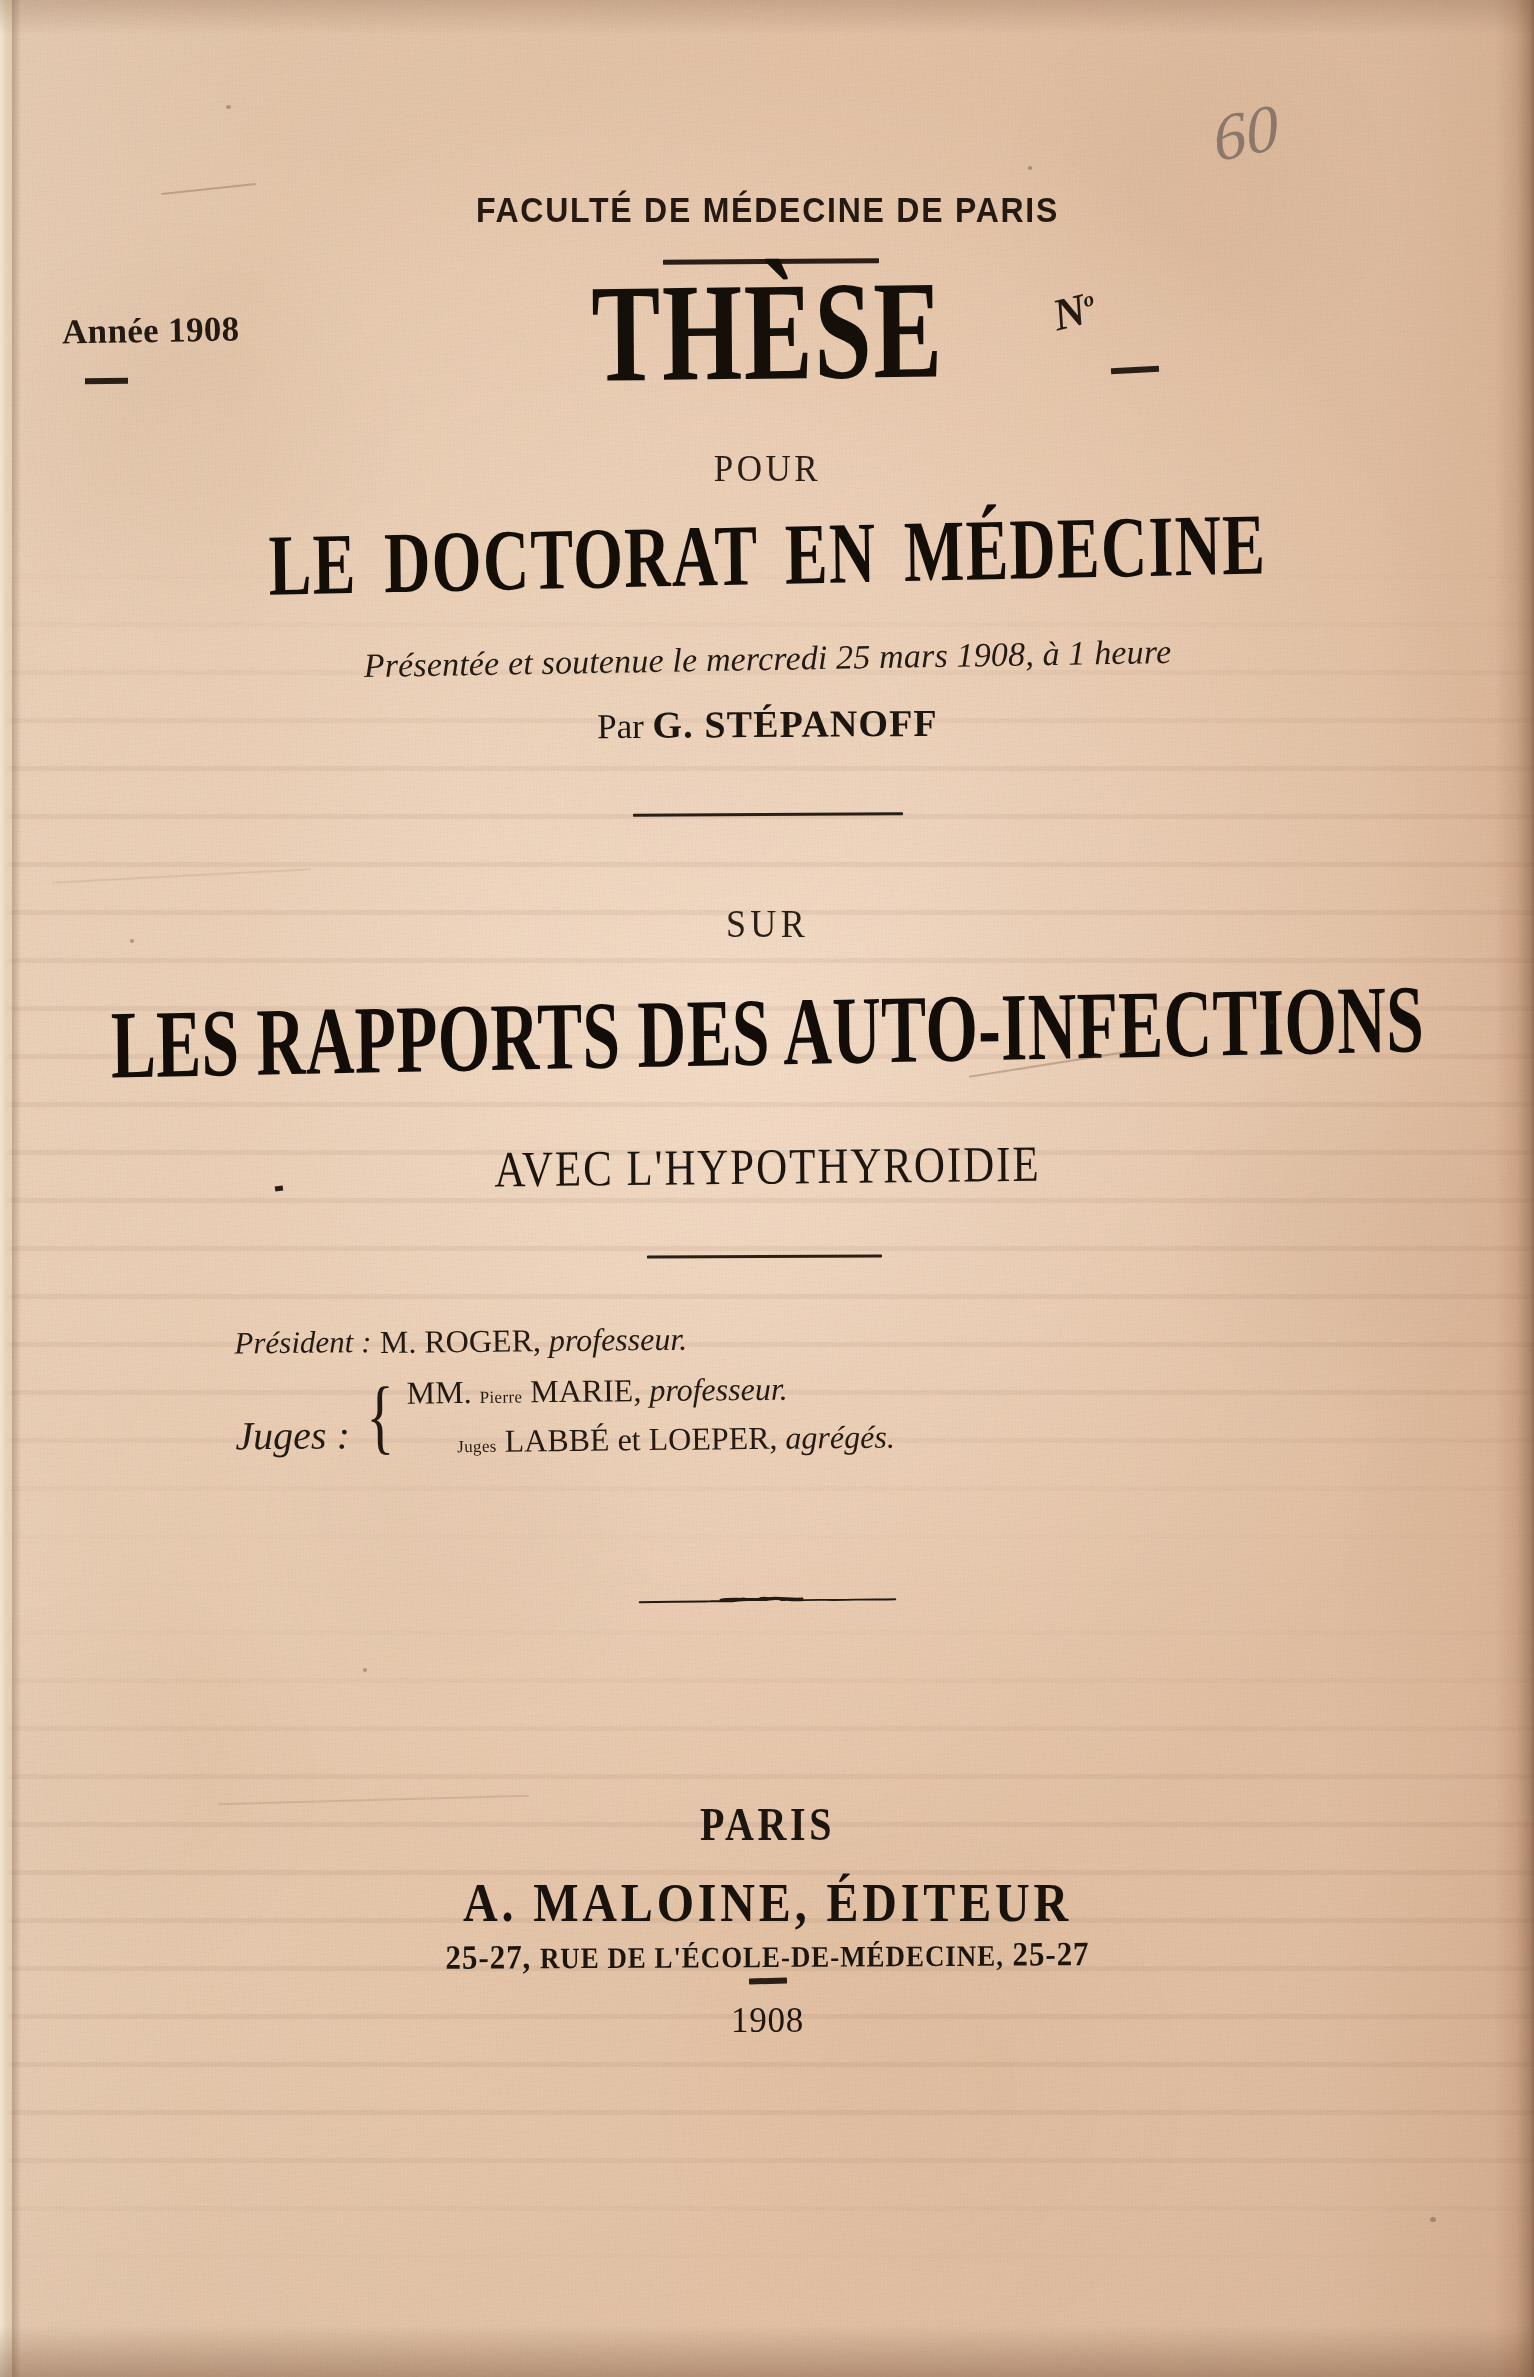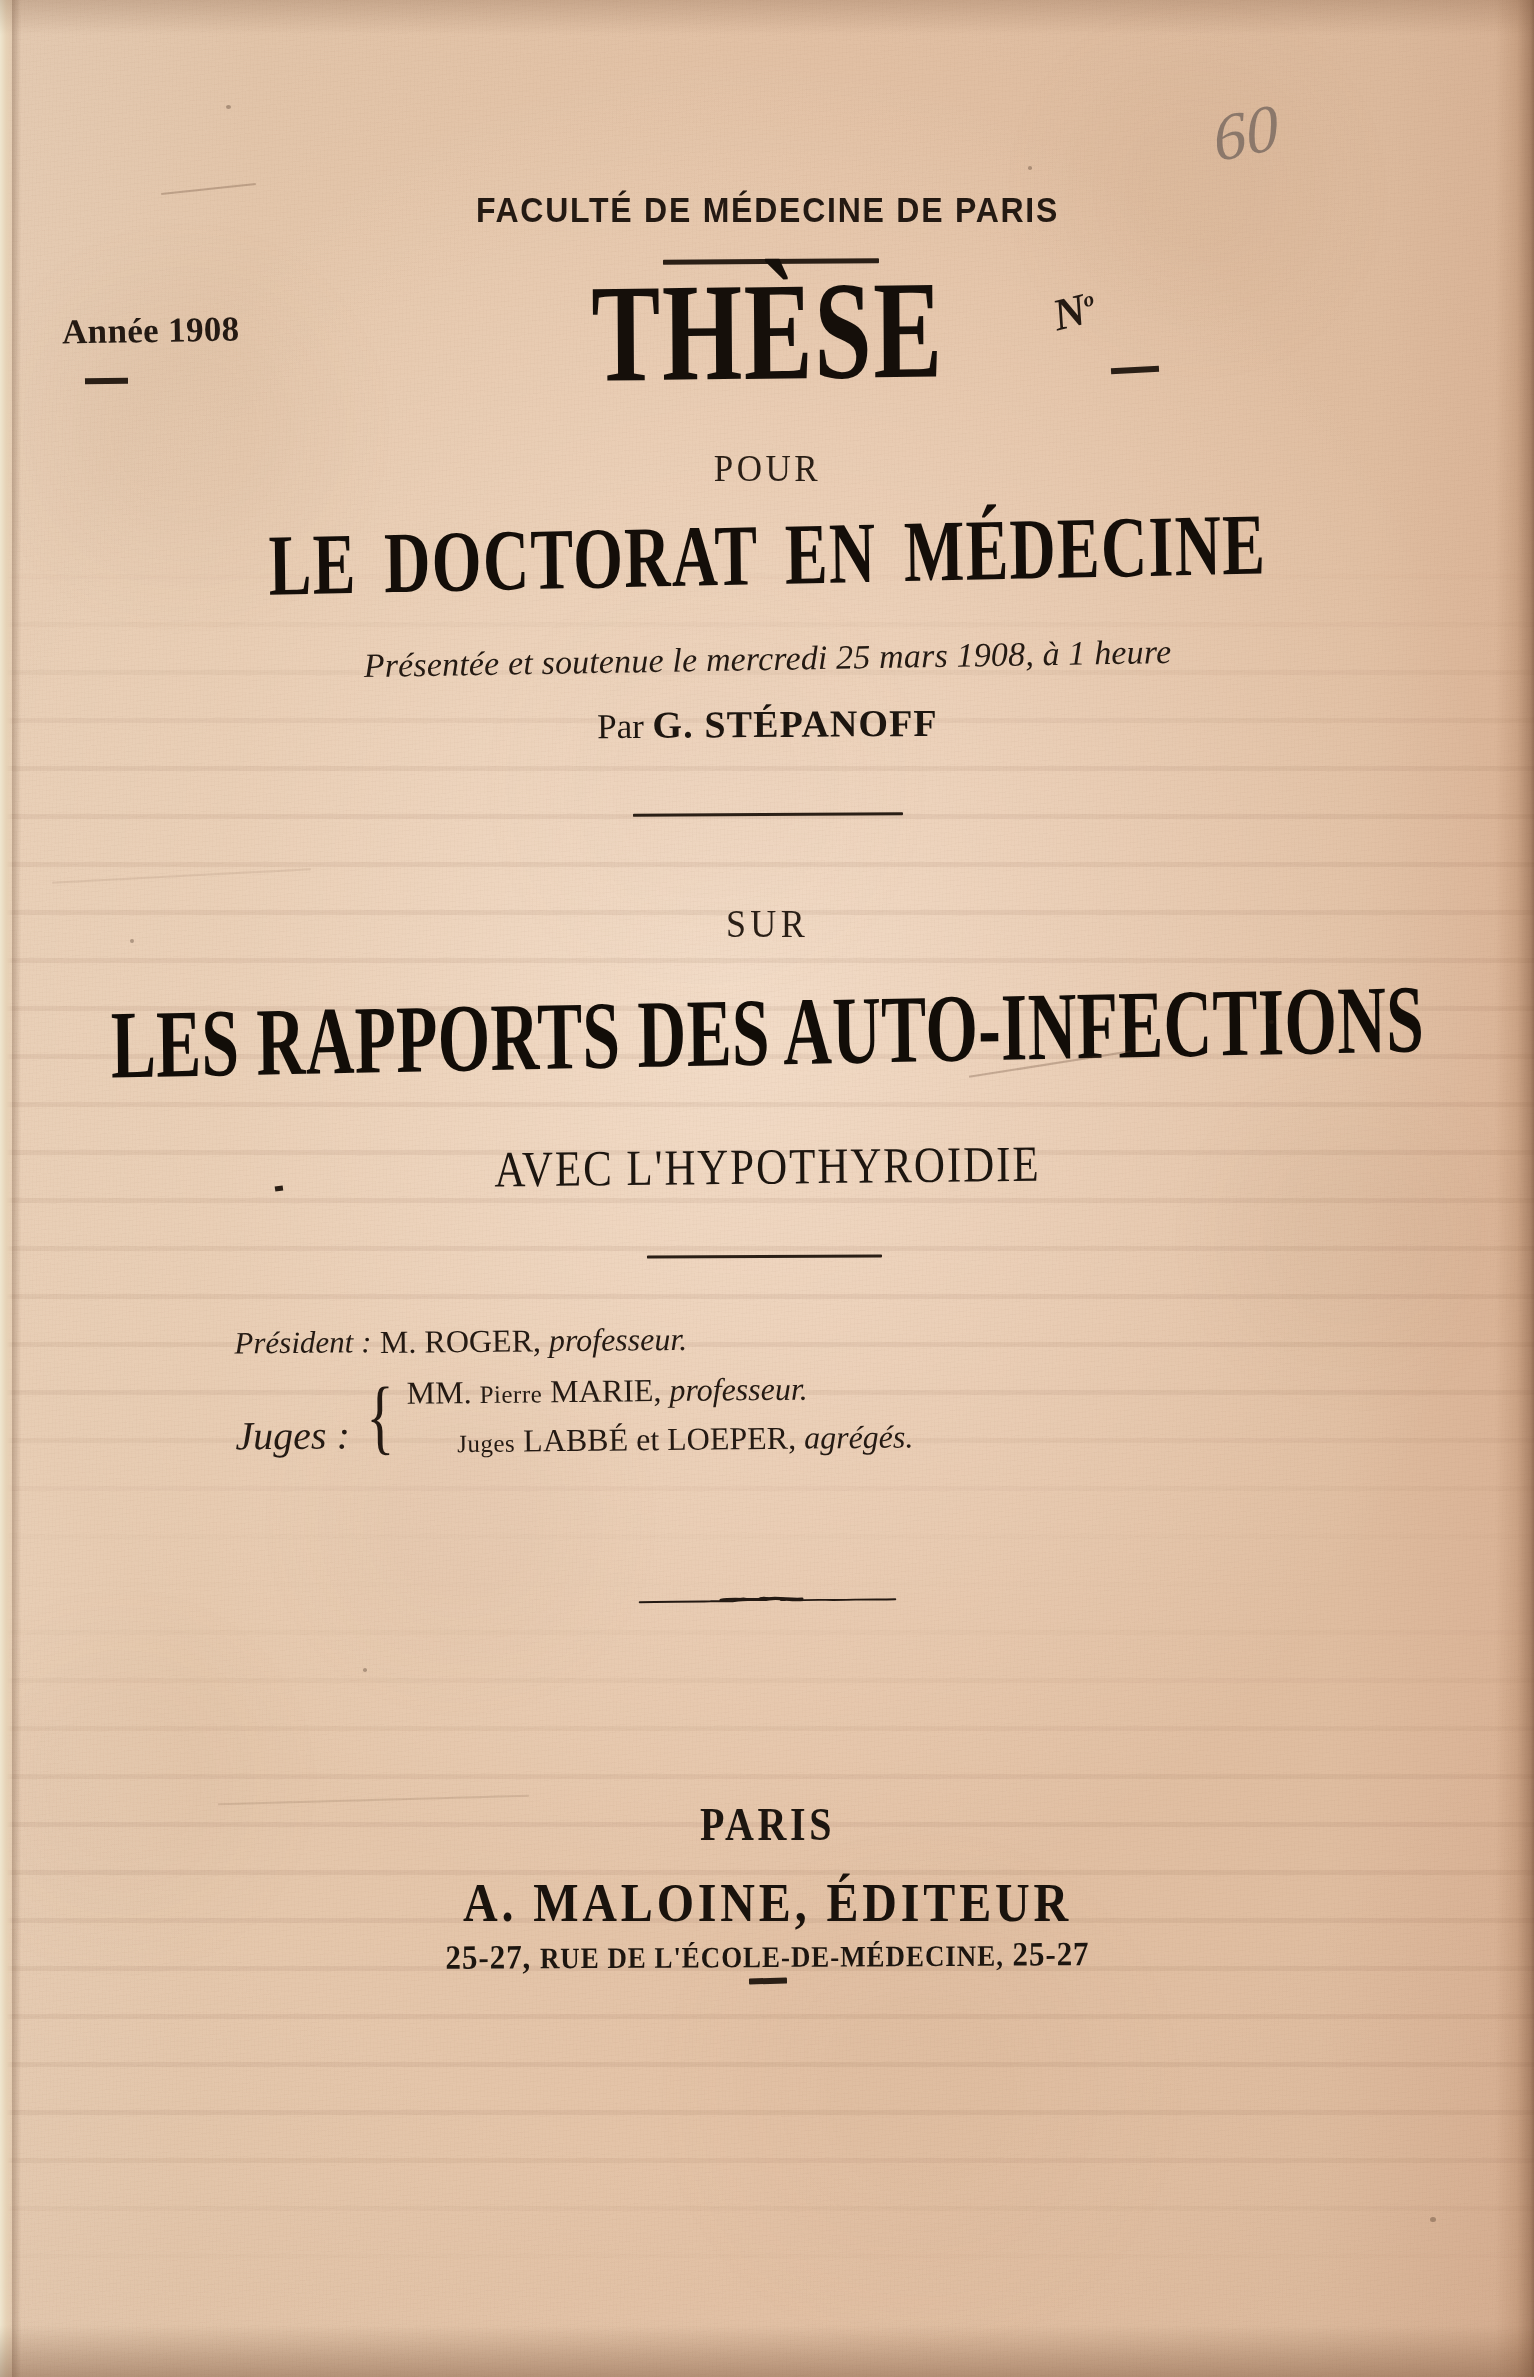--- a/index.html
+++ b/index.html
@@ -285,21 +285,21 @@
     font-style: italic;
     font-size: 31px;
     white-space: nowrap;
   }
   .jury-value {
     font-size: 32px;
     white-space: nowrap;
     margin-left: 8.6px;
   }
   .jury-value i { font-style: italic; }
-  .smallcaps { font-size: 25px; letter-spacing: .02em; }
+  .smallcaps { font-size: 17px; letter-spacing: .02em; }
 
   #judges-row { display: flex; align-items: center; }
   #judges-label {
     font-style: italic;
     font-size: 40px;
     white-space: nowrap;
     padding-top: 36px;
   }
   #brace {
     font-size: 83px;
@@ -453,20 +453,21 @@
     <ellipse cx="146" cy="4.2" rx="6" ry="2.3" fill="#241a13"></ellipse>
     <ellipse cx="168" cy="5.2" rx="4" ry="1.9" fill="#241a13"></ellipse>
   </svg>
 
   <div class="ink" id="paris">PARIS</div>
   <div class="ink" id="publisher">A. MALOINE, ÉDITEUR</div>
   <div class="ink" id="address"><span>25-27,</span>
        <span class="sc">RUE DE L'ÉCOLE-DE-MÉDECINE,</span>
        <span>25-27</span></div>
   <div class="rule" id="rule-imprint"></div>
+  <div class="ink" id="imprint-year">1908</div>
 
   <div class="speck" style="left:226px; top:105px; width:5.2px; height:4.3px;"></div>
   <div class="speck" style="left:1028px; top:166px; width:4.3px; height:3.5px;"></div>
   <div class="speck" style="left:130px; top:939px; width:4.3px; height:4.3px;"></div>
   <div class="speck" style="left:1269px; top:1020px; width:5.2px; height:4.3px;"></div>
   <div class="speck" style="left:1430px; top:2217px; width:6px; height:5.2px;"></div>
   <div class="speck" style="left:363px; top:1668px; width:4.3px; height:3.5px;"></div>
   <div class="scratch" style="left:161px; top:188px; width:95px; transform:rotate(-6deg);"></div>
   <div class="scratch" style="left:968px; top:1063px; width:164px; transform:rotate(-9deg);"></div>
   <div class="scratch" style="left:218px; top:1799px; width:311px; transform:rotate(-1.6deg); opacity:.5;"></div>

